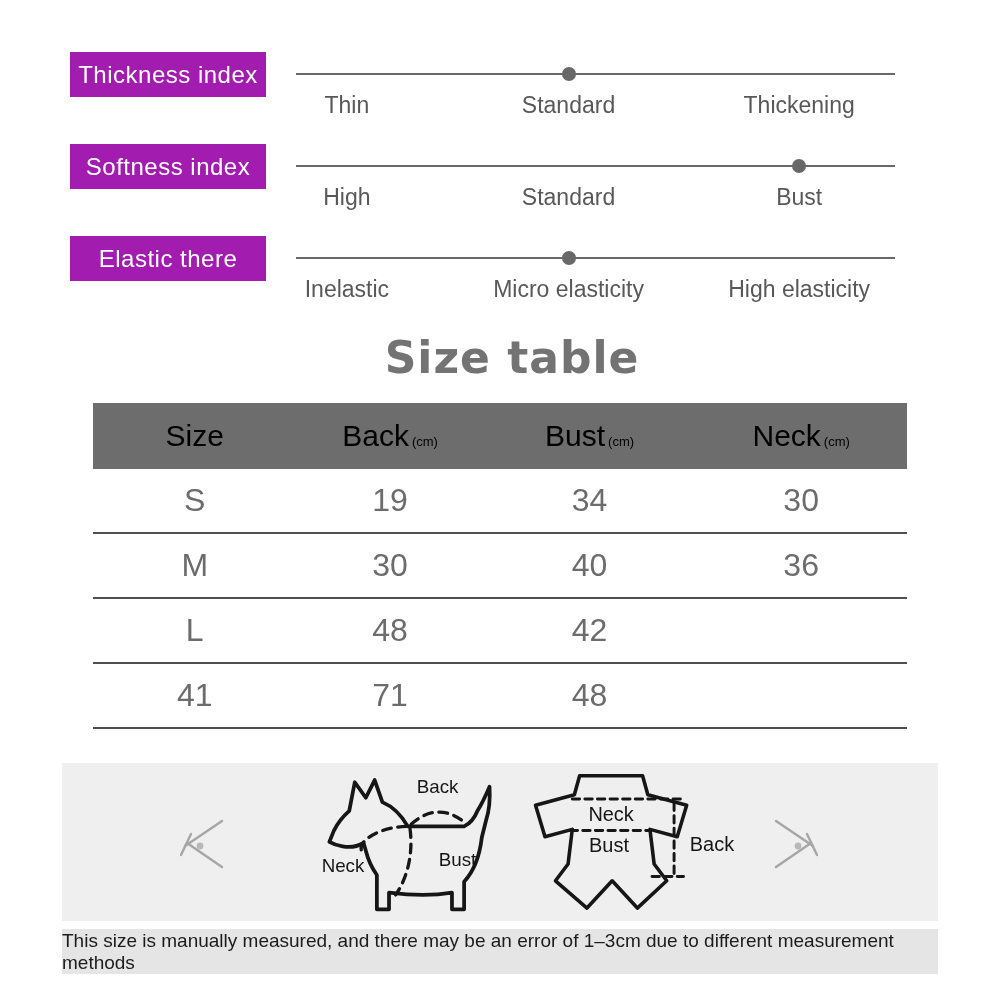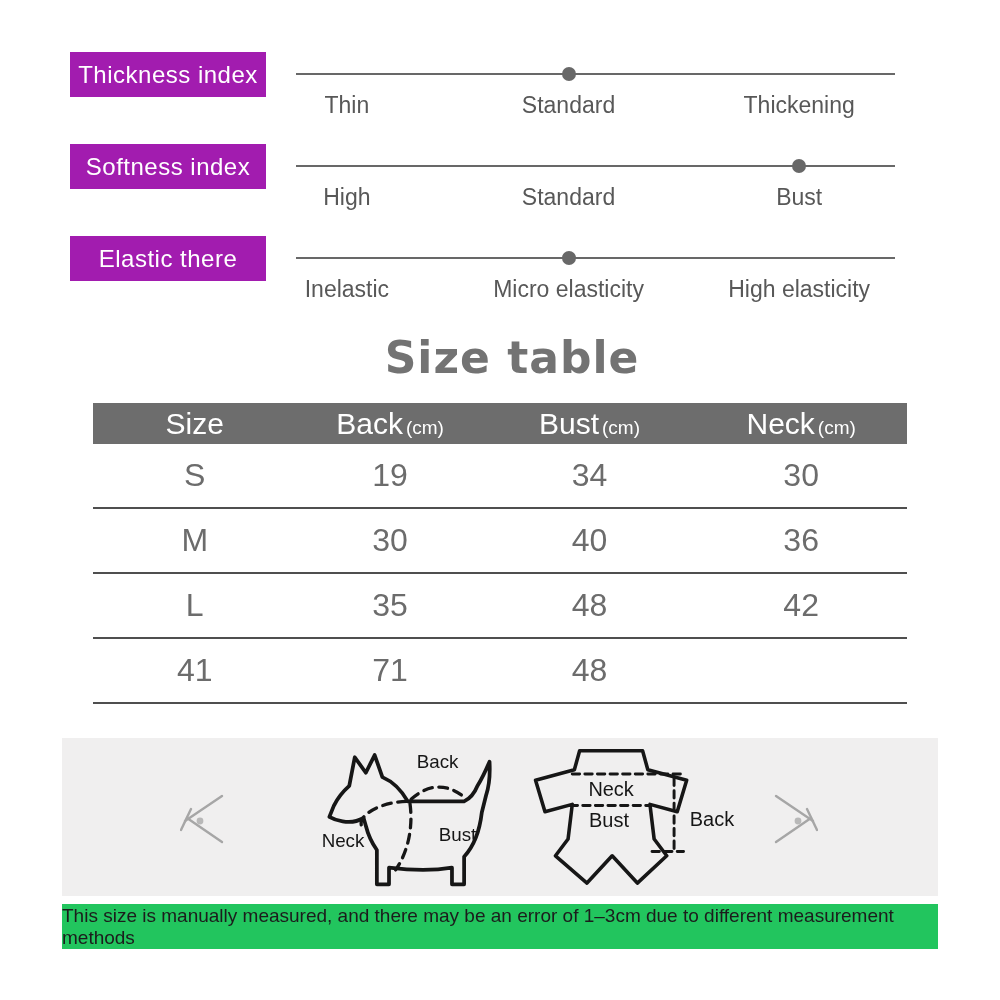--- a/index.html
+++ b/index.html
@@ -29,37 +29,37 @@
   .scale-opt:nth-of-type(1){left:8.5%;}
   .scale-opt:nth-of-type(2){left:45.5%;}
   .scale-opt:nth-of-type(3){left:84%;}
   
   .size-title{
     text-align:center;margin-top:34px;font-size:44px;font-weight:bold;
     color:#737373;font-family:"DejaVu Sans",sans-serif;letter-spacing:1px;margin-left:24px;
   }
   .size-table{margin:20px 93px 0 93px;}
   .st-grid{display:grid;grid-template-columns:25% 23% 26% 26%;}
-  .st-header{background:#6d6d6d;color:#ffffff;height:41px;align-items:center;}
+  .st-header{background:#6d6d6d;color:#000000;height:66px;align-items:center;}
   .st-h{text-align:center;font-size:30px;}
-  .st-h .unit{font-size:19px;margin-left:3px;}
+  .st-h .unit{font-size:13px;margin-left:3px;}
   .st-row{
     height:63px;align-items:center;text-align:center;
     font-size:32px;color:#6c6c6c;border-bottom:2px solid #4f4f4f;
   }
   
   .diagram-panel{position:relative;margin:34px 62px 0 62px;height:158px;background:#f0efef;}
   .arrow{position:absolute;top:52px;}
   .arrow-left{left:118px;}
   .arrow-right{right:120px;}
   .dog-svg{position:absolute;left:258px;top:6px;}
   .pattern-svg{position:absolute;left:462px;top:6px;}
   
   .footer-bar{
-    margin:8px 62px 0 62px;height:45px;background:#22c55e;
+    margin:8px 62px 0 62px;height:45px;background:#e5e5e5;
     display:flex;align-items:center;justify-content:center;
     font-size:19px;color:#1c1c1c;
   }
   svg text{font-family:"Liberation Sans",sans-serif;}
 </style>
 </head>
 <body>
 
 <div class="index-section">
 
@@ -115,21 +115,20 @@
     <div>30</div>
   </div>
   <div class="st-grid st-row">
     <div>M</div>
     <div>30</div>
     <div>40</div>
     <div>36</div>
   </div>
   <div class="st-grid st-row">
     <div>L</div>
-    <div>35</div>
     <div>48</div>
     <div>42</div>
   </div>
   <div class="st-grid st-row">
     <div>41</div>
     <div>71</div>
     <div>48</div>
   </div>
 </div>
 

